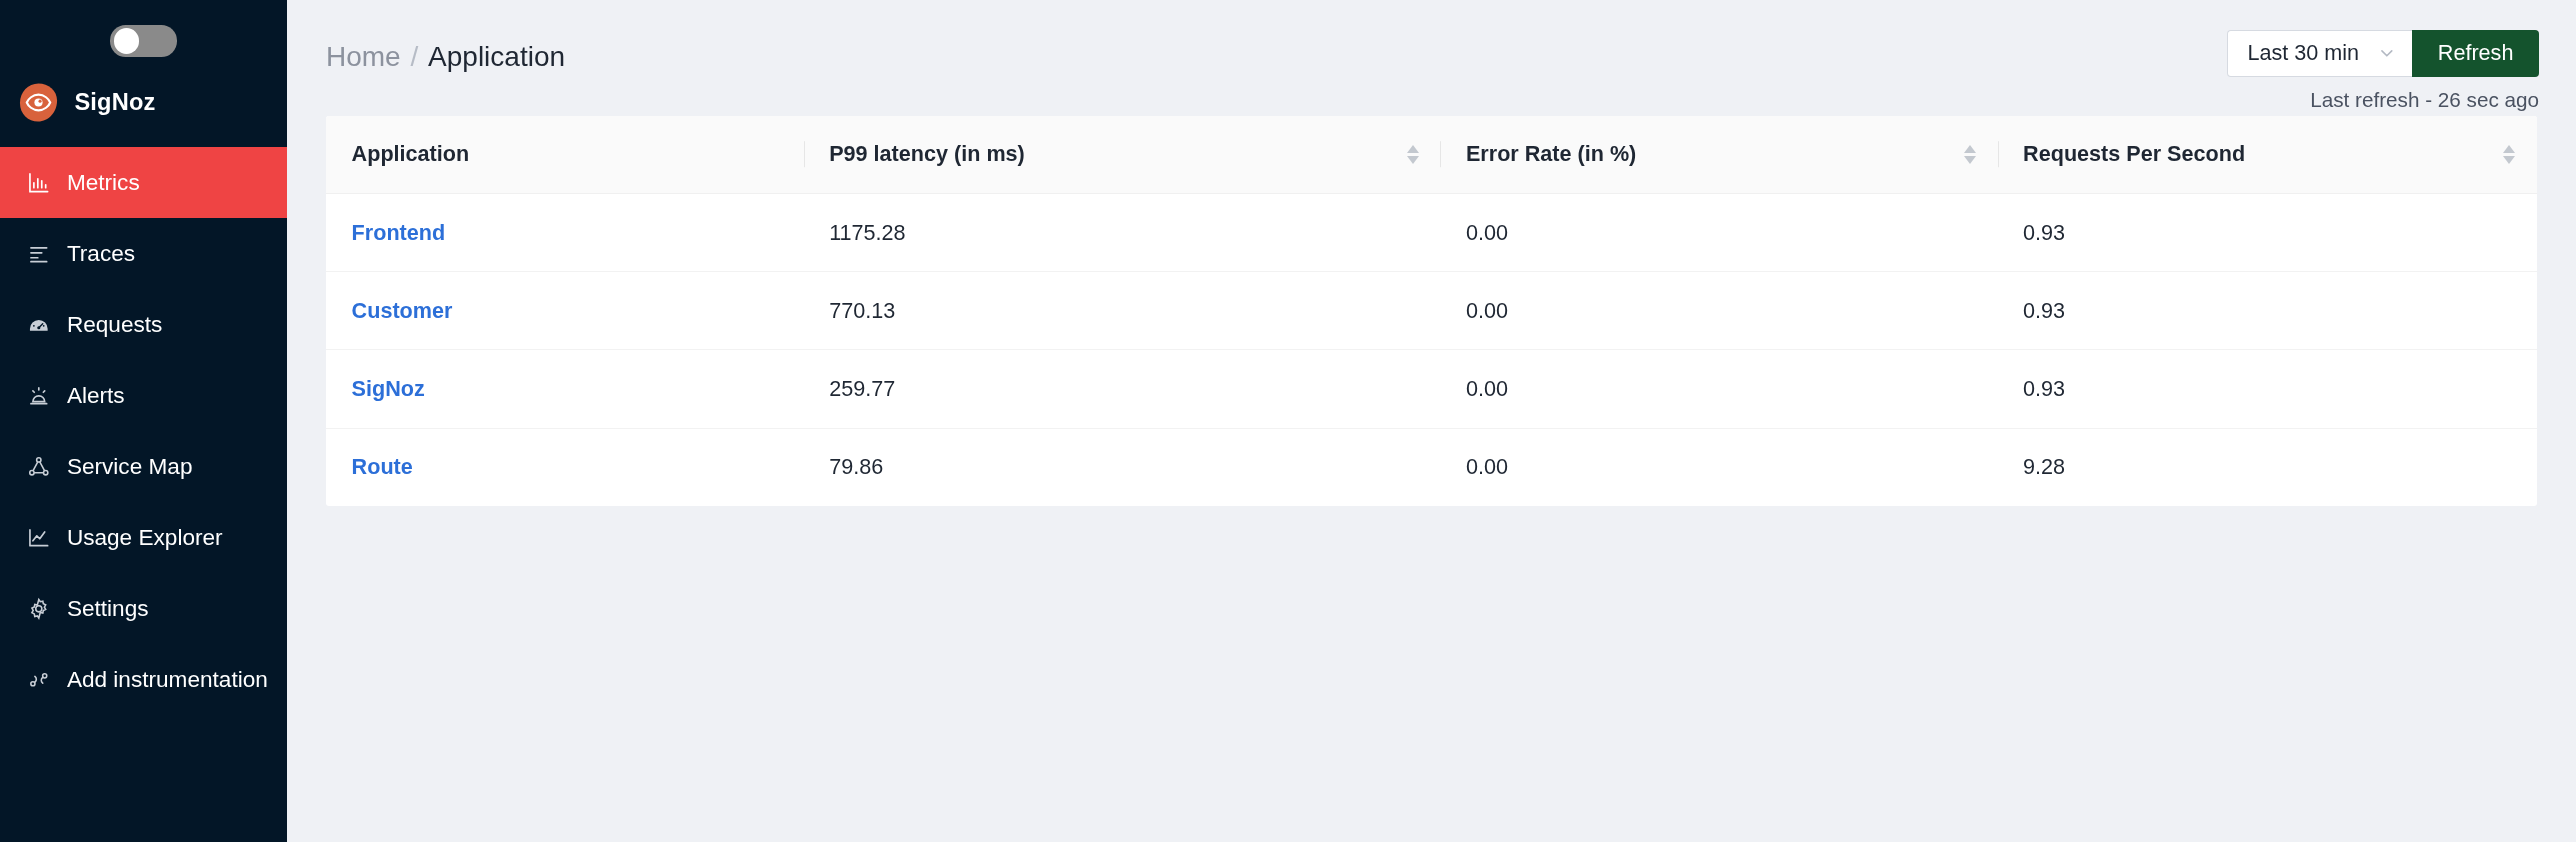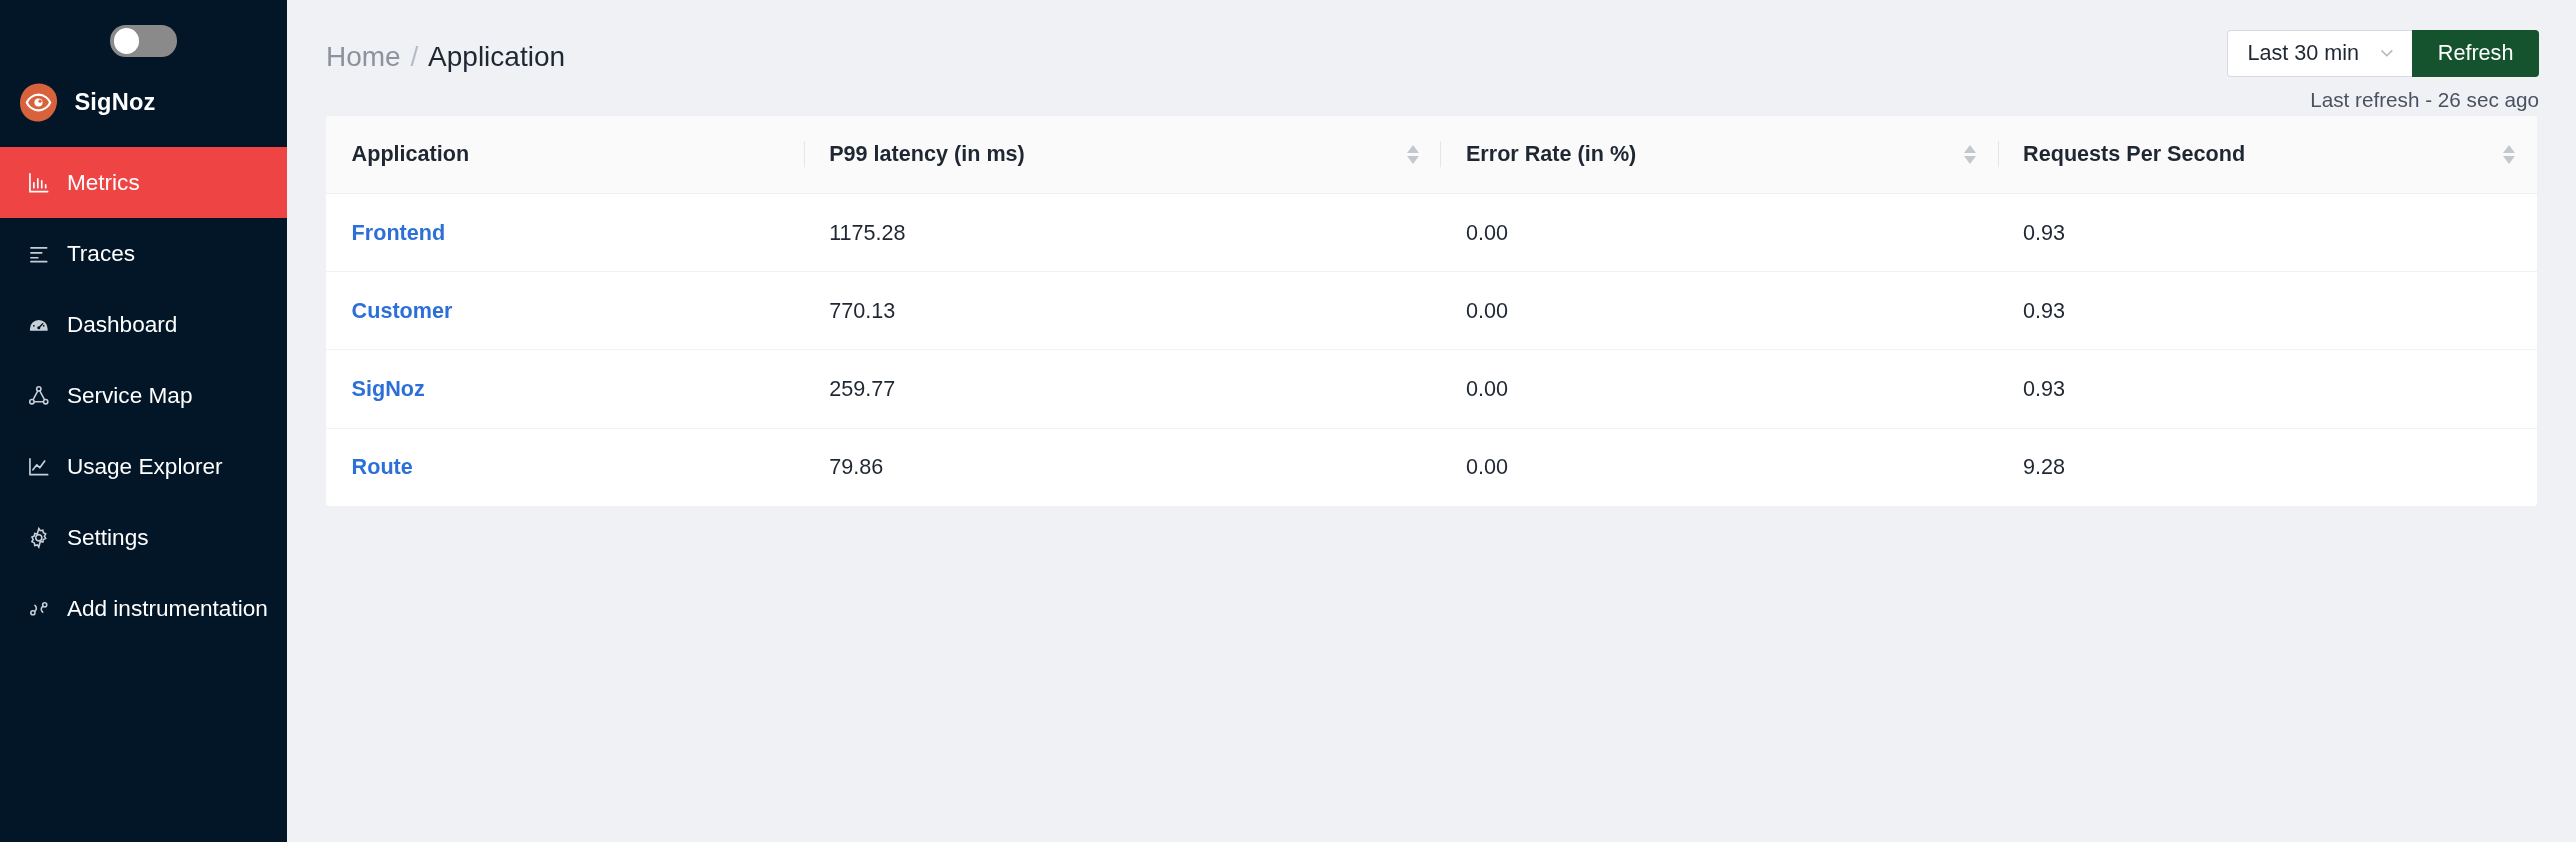--- a/index.html
+++ b/index.html
@@ -311,23 +311,35 @@
       <div class="nav-item">
         <span class="nav-icon">
           <svg width="23.6" height="23.6" viewBox="0 0 24 24">
             <path d="M3 16a9 9 0 0118 0v2H3v-2z" fill="#c8ced6"></path>
             <circle cx="12" cy="15" r="1.6" fill="#031627"></circle>
             <path d="M12 15l4-4" stroke="#031627" stroke-width="1.4" stroke-linecap="round"></path>
             <circle cx="7" cy="13" r=".9" fill="#031627"></circle>
             <circle cx="17" cy="13" r=".9" fill="#031627"></circle>
           </svg>
         </span>
-        <span class="nav-label">Dashboard</span>
-      </div>
-
+        <span class="nav-label">Requests</span>
+      </div>
+
+      <div class="nav-item">
+        <span class="nav-icon">
+          <svg width="23.6" height="23.6" viewBox="0 0 24 24" fill="none" stroke="currentColor" stroke-width="1.7" stroke-linecap="round">
+            <path d="M6 18a6 6 0 0112 0z"></path>
+              <path d="M4 20h16"></path>
+              <path d="M12 4v2"></path>
+              <path d="M6 7l1.4 1.4"></path>
+              <path d="M18 7l-1.4 1.4"></path>
+          </svg>
+        </span>
+        <span class="nav-label">Alerts</span>
+      </div>
 
       <div class="nav-item">
         <span class="nav-icon">
           <svg width="23.6" height="23.6" viewBox="0 0 24 24" fill="none" stroke="currentColor" stroke-width="1.6">
             <circle cx="12" cy="5" r="2.2"></circle>
               <circle cx="5" cy="18" r="2.2"></circle>
               <circle cx="19" cy="18" r="2.2"></circle>
             <path d="M11 7L6.2 16M13 7l4.8 9M7.2 18h9.6"></path>
           </svg>
         </span>

